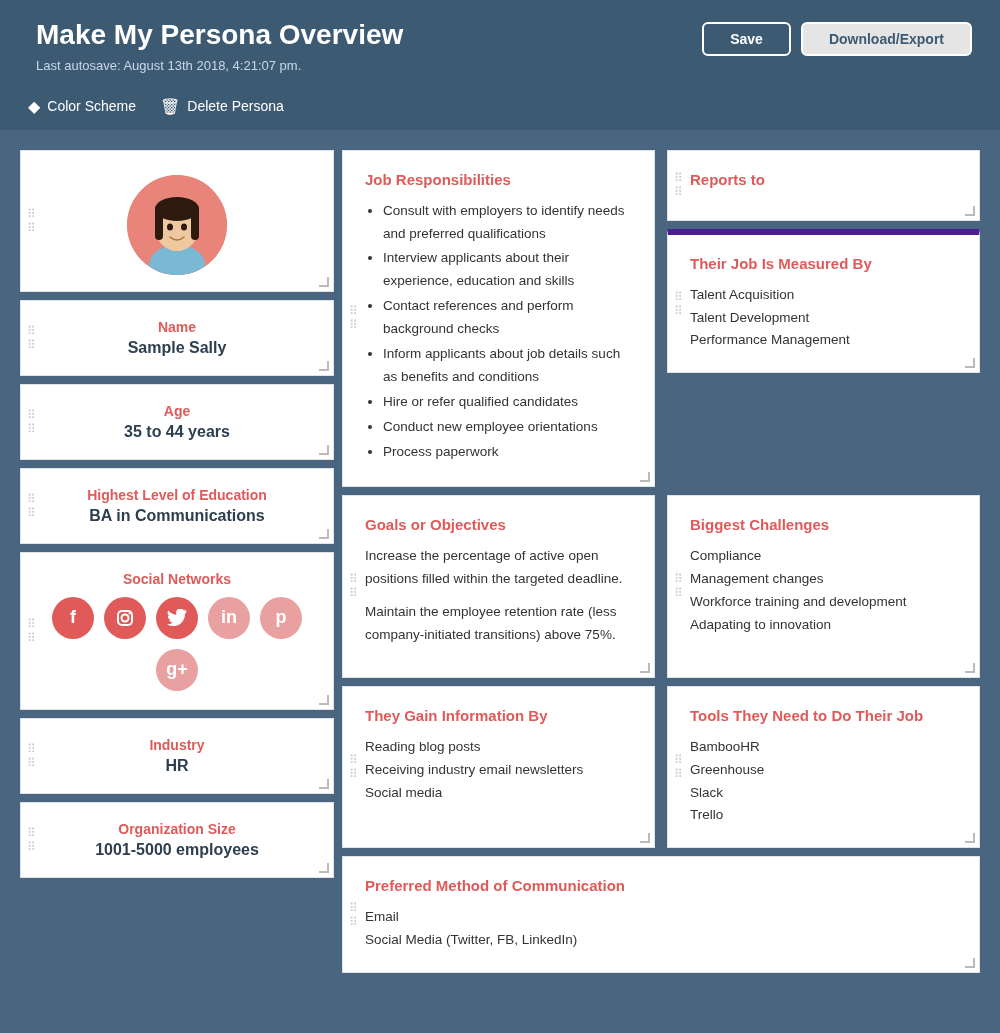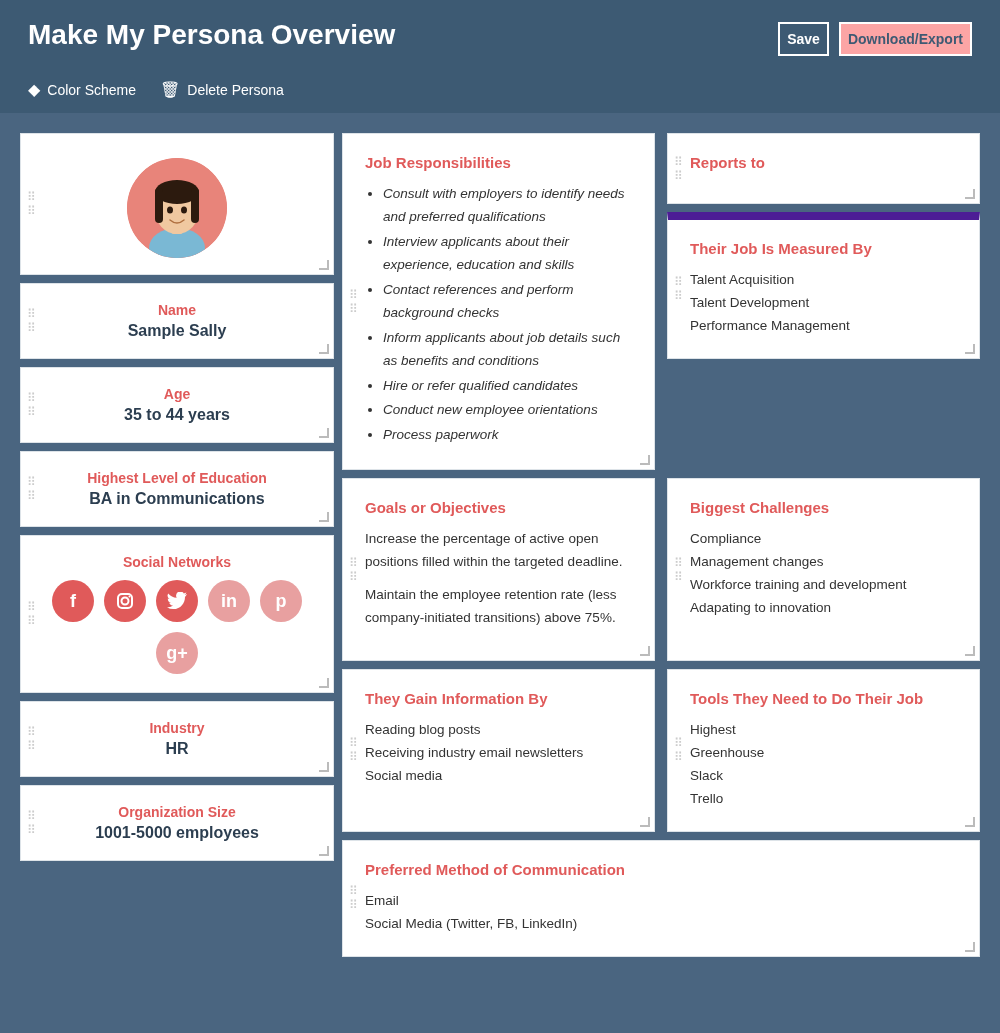--- a/index.html
+++ b/index.html
@@ -13,20 +13,21 @@
     .header {
       background: #3d5a73;
       padding: 18px 28px 0 28px;
       color: white;
     }
     .header-top {
       display: flex;
       justify-content: space-between;
       align-items: flex-start;
       margin-bottom: 14px;
+      margin-left: 8px;
     }
     .header-title {
       font-size: 28px;
       font-weight: 700;
       color: white;
       line-height: 1.2;
     }
     .header-autosave {
       font-size: 13px;
       color: #c8d8e8;
@@ -53,28 +54,28 @@
       font-size: 14px;
       cursor: pointer;
     }
     .toolbar-icon {
       font-size: 16px;
     }
     .btn {
       border: 2px solid white;
       background: transparent;
       color: white;
-      padding: 7px 7px;
+      padding: 7px 26px;
       font-size: 14px;
       font-weight: 600;
       cursor: pointer;
-      border-radius: 0;
+      border-radius: 6px;
     }
     .btn-filled {
-      background: #fca5a5;
+      background: #e5e5e5;
       color: #3d5a73;
     }
     
     .main-content {
       padding: 20px 20px 30px 20px;
     }
     .card {
       background: white;
       border: 1px solid #dde3e8;
       padding: 18px 16px;
@@ -183,21 +184,20 @@
       font-size: 15px;
       margin-bottom: 12px;
     }
     .right-card-content {
       font-size: 13.5px;
       color: #333;
       line-height: 1.7;
     }
     .right-card-content ul {
       padding-left: 18px;
-      font-style: italic;
     }
     .right-card-content li {
       margin-bottom: 2px;
     }
     .right-card-content p {
       margin-bottom: 10px;
     }
     
     .outer-grid {
       display: flex;
@@ -225,20 +225,21 @@
       width: 100%;
     }
   </style>
 </head>
 <body>
 
 <div class="header">
   <div class="header-top">
     <div>
       <h1 class="header-title">Make My Persona Overview</h1>
+      <div class="header-autosave">Last autosave: August 13th 2018, 4:21:07 pm.</div>
     </div>
     <div class="header-actions">
       <button class="btn">Save</button>
       <button class="btn btn-filled">Download/Export</button>
     </div>
   </div>
   <div class="header-toolbar">
     <div class="toolbar-item">
       <span class="toolbar-icon">◆</span>
       <span>Color Scheme</span>
@@ -364,21 +365,21 @@
         </div>
 
         <div style="display:flex;flex-direction:column;gap:8px;">
 
           <div class="right-card">
             <div class="drag-handle"></div>
             <div class="right-card-title">Reports to</div>
             <div class="resize-handle"></div>
           </div>
 
-          <div class="right-card" style="border-top: 8px solid #4c1d95;">
+          <div class="right-card" style="border-top: 6px solid #4c1d95;">
             <div class="drag-handle"></div>
             <div class="right-card-title">Their Job Is Measured By</div>
             <div class="right-card-content">
               <div>Talent Acquisition</div>
               <div>Talent Development</div>
               <div>Performance Management</div>
             </div>
             <div class="resize-handle"></div>
           </div>
         </div>
@@ -419,21 +420,21 @@
             <div>Receiving industry email newsletters</div>
             <div>Social media</div>
           </div>
           <div class="resize-handle"></div>
         </div>
 
         <div class="right-card">
           <div class="drag-handle"></div>
           <div class="right-card-title">Tools They Need to Do Their Job</div>
           <div class="right-card-content">
-            <div>Highest</div>
+            <div>BambooHR</div>
             <div>Greenhouse</div>
             <div>Slack</div>
             <div>Trello</div>
           </div>
           <div class="resize-handle"></div>
         </div>
       </div>
 
       <div class="right-row">
         <div class="right-card right-full" style="grid-column:1/3;width:100%;">

